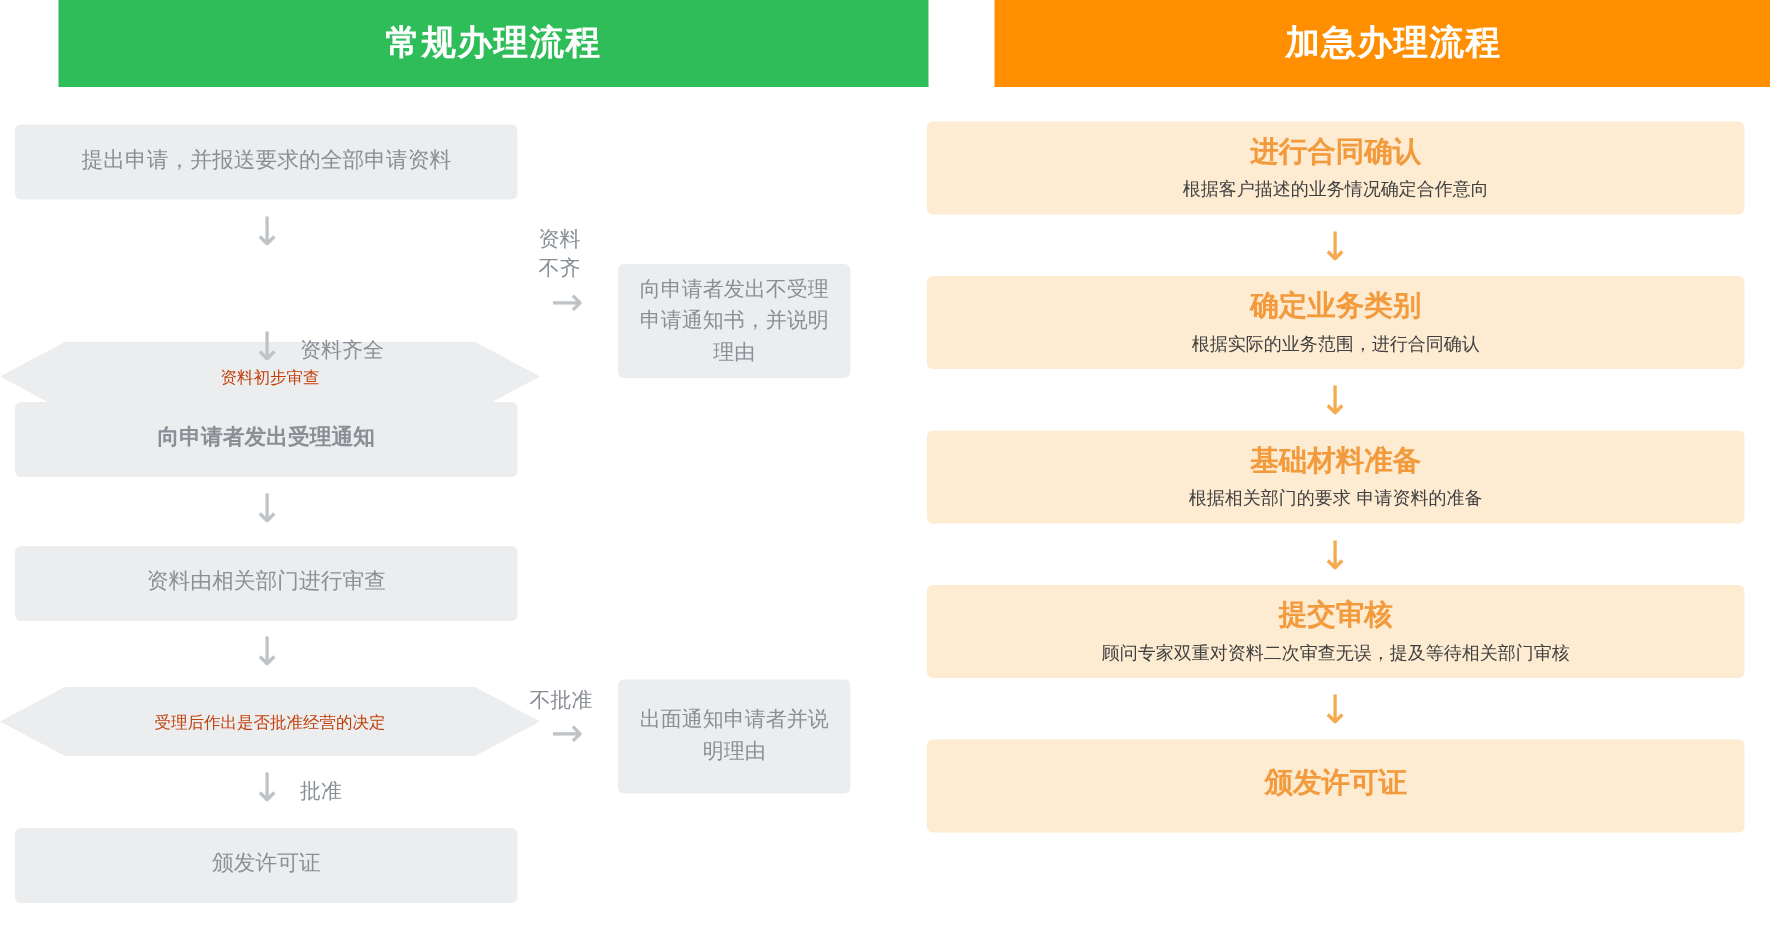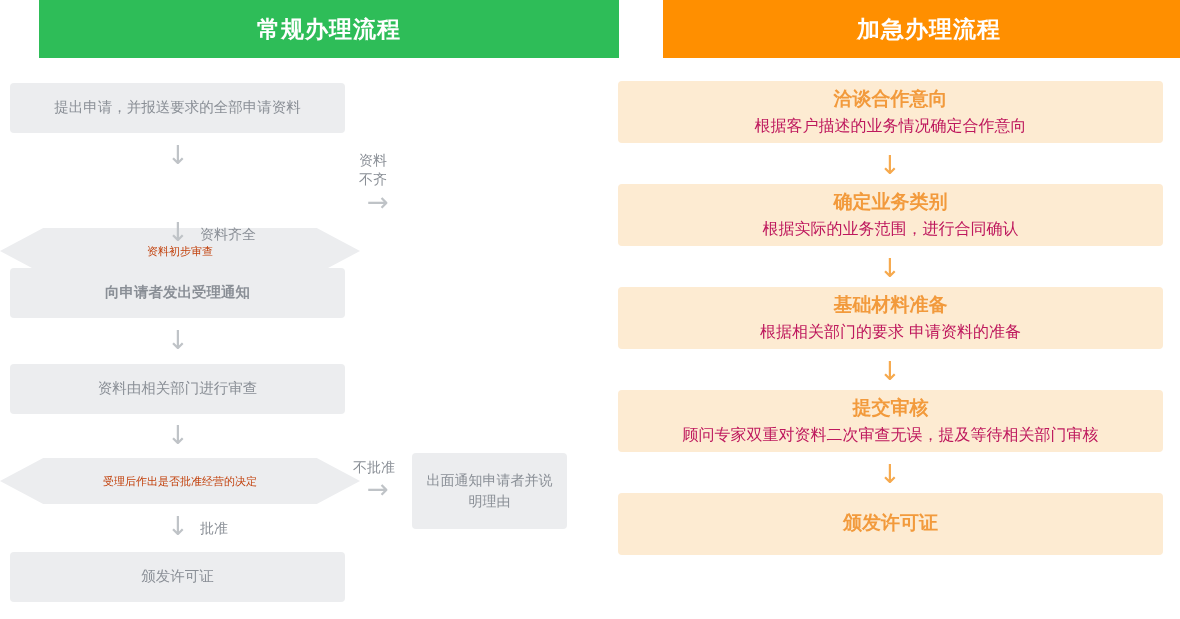--- a/index.html
+++ b/index.html
@@ -143,22 +143,22 @@
     justify-content: center;
     text-align: center;
   }
   .step-title {
     color: #F29A3C;
     font-size: 19px;
     font-weight: bold;
     line-height: 1.35;
   }
   .step-sub {
-    color: #be185d;
-    font-size: 16px;
+    color: #404040;
+    font-size: 12px;
     line-height: 1.5;
     margin-top: 3px;
   }
   .arrow-down-o {
     position: absolute;
     left: 272px;
     width: 36px;
     color: #F6A94D;
     font-size: 26px;
     line-height: 1;
@@ -207,30 +207,31 @@
     <div class="node-diamond" id="l-diam-2">受理后作出是否批准经营的决定</div>
 
     <div class="arrow-down" id="l-arrow-5">↓</div>
     <div class="edge-label" id="l-lab-5">批准</div>
 
     <div class="node-box" id="l-box-4">颁发许可证</div>
 
     <div class="edge-label" id="l-branch-lab-1">资料
 不齐</div>
     <div class="arrow-right" id="l-branch-arr-1">→</div>
+    <div class="node-box" id="l-branch-box-1">向申请者发出不受理申请通知书，并说明理由</div>
 
     <div class="edge-label" id="l-branch-lab-2">不批准</div>
     <div class="arrow-right" id="l-branch-arr-2">→</div>
     <div class="node-box" id="l-branch-box-2">出面通知申请者并说明理由</div>
   </div>
 
   <div class="right-flow">
 
     <div class="step-card" id="r-card-1">
-      <div class="step-title">洽谈合作意向</div>
+      <div class="step-title">进行合同确认</div>
       <div class="step-sub">根据客户描述的业务情况确定合作意向</div>
     </div>
 
     <div class="arrow-down-o" id="r-arrow-1">↓</div>
 
     <div class="step-card" id="r-card-2">
       <div class="step-title">确定业务类别</div>
       <div class="step-sub">根据实际的业务范围，进行合同确认</div>
     </div>
 

